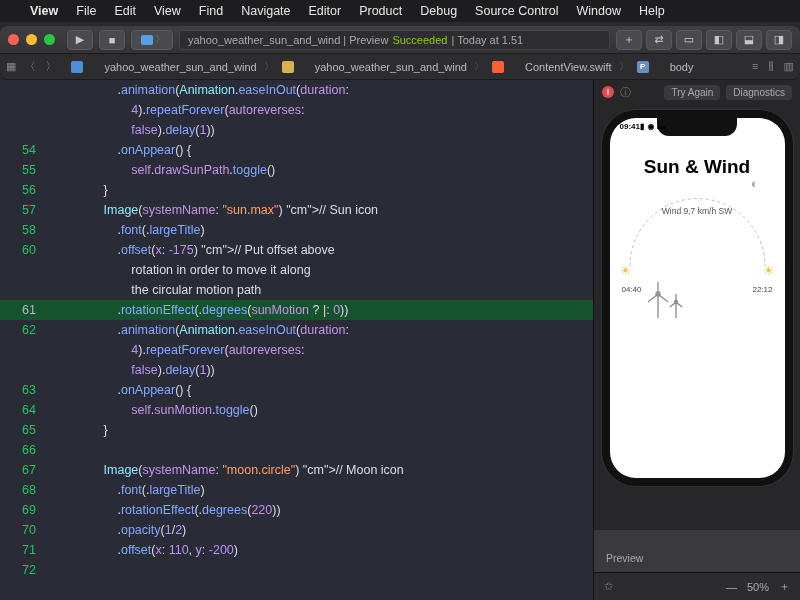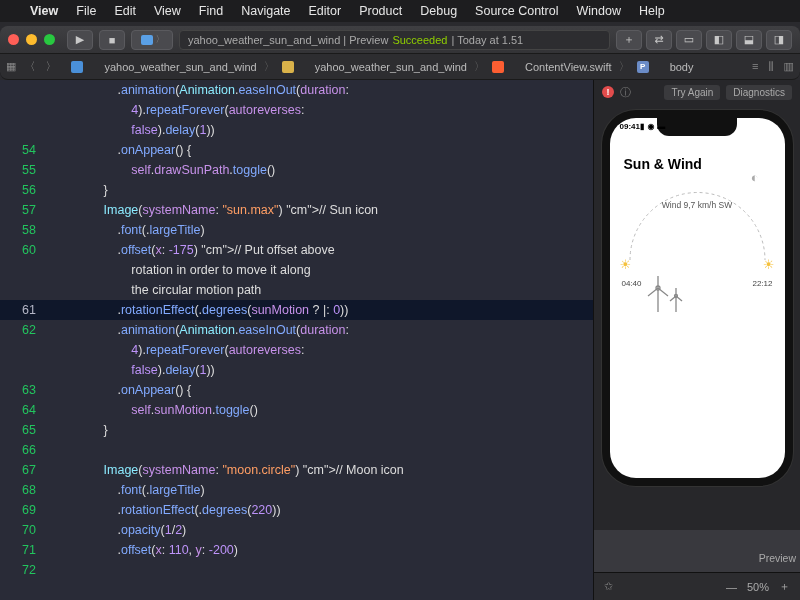--- a/index.html
+++ b/index.html
@@ -32,48 +32,48 @@
 .fi-swift{background:#fd5e32;}
 .fi-prop{background:#6b8cc7;border-radius:2px;display:flex;align-items:center;justify-content:center;color:white;font-size:8px;font-weight:bold;}
 .pathbar .rt{margin-left:auto;display:flex;gap:10px;color:#888;}
 
 
 .main { display:flex; height:calc(600px - 22px - 28px - 26px - 4px); background:#282a36; }
 
 
 .editor { flex:1; background:#292b37; font-family:'SF Mono',Menlo,monospace; font-size:12.5px; line-height:20px; overflow:hidden; position:relative; }
 .code-row { display:flex; height:20px; }
-.code-row.cur { background:#0f172a; }
+.code-row.cur { background:#14532d; }
 .code-row.cur .ln { color:#b4b6c6; }
 .ln { width:48px; text-align:right; padding-right:12px; color:#22c55e; }
 .lc { flex:1; white-space:pre; } .fn{color:#82aaff;} .str{color:#ff9e64;} .num{color:#bd93f9;} .prop{color:#c792ea;} .self{color:#c792ea;} .bool{color:#bd93f9;} .type{color:#8be9fd;}
 
 
 .canvas { width:207px; background:#27272a; border-left:1px solid #111; display:flex; flex-direction:column; }
 .canvas-top { height:24px; display:flex; align-items:center; gap:6px; padding:0 8px; font-size:11px; color:#aaa; }
 .canvas-top .err{width:12px;height:12px;background:#e24c4c;border-radius:50%;display:flex;align-items:center;justify-content:center;color:#fff;font-size:9px;font-weight:bold;}
 .canvas-top .info{color:#777;}
 .canvas-top .pill{background:#3a3a3d;border-radius:3px;padding:2px 7px;font-size:10px;}
 .canvas-body { flex:1; display:flex; align-items:flex-start; justify-content:center; padding-top:14px; }
 .phone { width:175px; height:360px; background:#fff; border-radius:26px; position:relative; box-shadow:0 0 0 8px #111,0 0 0 9px #333; overflow:hidden; }
 .notch { position:absolute; top:0; left:50%; transform:translateX(-50%); width:80px; height:18px; background:#111; border-bottom-left-radius:12px; border-bottom-right-radius:12px; }
 .phone-status{position:absolute;top:4px;left:10px;right:10px;display:flex;font-size:8px;color:#000;font-weight:600;}
 .phone-status .ricons{display:flex;gap:3px;align-items:center;}
 .phone-content{padding:38px 14px 0;color:#000;}
-.phone-content h1{font-size:14px;font-weight:600;margin-bottom:8px;}
+.phone-content h1{font-size:19px;font-weight:600;margin-bottom:8px;text-align:center;}
 .arc{position:relative;height:100px;margin-top:4px;}
 .arc svg{position:absolute;left:0;top:0;}
 .arc .sun-l{position:absolute;left:-4px;bottom:8px;color:#f5c13d;font-size:13px;}
 .arc .sun-r{position:absolute;right:-4px;bottom:8px;color:#f5c13d;font-size:13px;}
 .arc .moon{position:absolute;right:12px;top:-10px;color:#aaa;font-size:13px;}
 .arc .wind-txt{position:absolute;left:0;right:0;top:20px;text-align:center;font-size:8.5px;color:#555;}
 .arc .mills{position:absolute;left:22px;bottom:6px;}
 .arc .time-l{position:absolute;left:-2px;bottom:-8px;font-size:8px;color:#444;}
 .arc .time-r{position:absolute;right:-2px;bottom:-8px;font-size:8px;color:#444;}
-.canvas-label{color:#aaa;font-size:10.5px;text-align:right;padding:22px 4px 8px;background:#39393e;}
+.canvas-label{color:#aaa;font-size:10.5px;text-align:left;padding:22px 12px 8px;background:#39393e;}
 .canvas-foot{height:28px;background:#2c2c2f;border-top:1px solid #111;display:flex;align-items:center;justify-content:space-between;padding:0 10px;font-size:11px;color:#aaa;}
 .canvas-foot .zoom{display:flex;align-items:center;gap:10px;}
 </style>
 </head>
 <body>
 
 <div class="menubar">
   <span class="apple"></span>
   <span class="app-name">View</span>
   <span>File</span>

